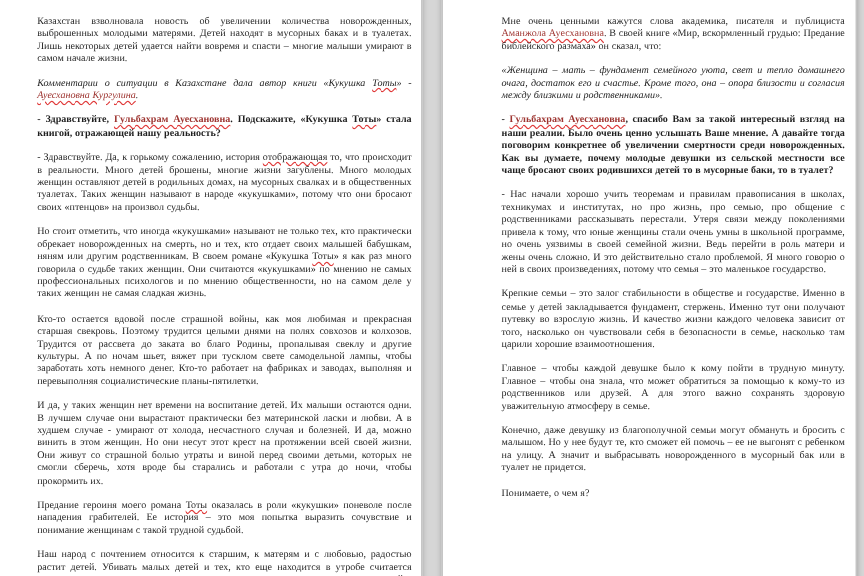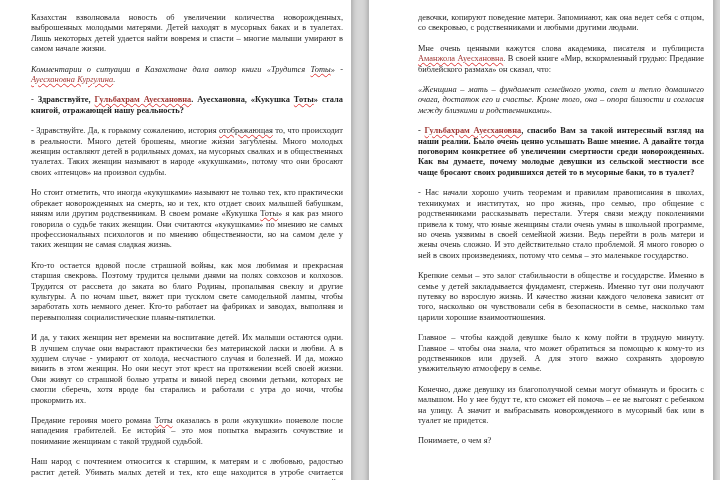--- a/index.html
+++ b/index.html
@@ -50,31 +50,30 @@
     text-decoration-thickness: 1px;
     text-underline-offset: 1px;
   }
 </style>
 </head>
 <body>
 
 <div class="viewport">
   <div class="page page-left">
       <p class="par normal"><span>Казахстан взволновала новость об увеличении количества новорожденных, выброшенных молодыми матерями. Детей находят в мусорных баках и в туалетах. Лишь некоторых детей удается найти вовремя и спасти – многие малыши умирают в самом начале жизни.</span></p>
-      <p class="par italic"><span>Комментарии о ситуации в Казахстане дала автор книги «Трудится </span><span class="flag">Тоты</span><span>» - </span><span class="name">Ауесхановна Кургулина</span><span>.</span></p>
-      <p class="par bold"><span>- Здравствуйте, </span><span class="name">Гульбахрам Ауесхановна</span><span>. Ауесхановна, «Кукушка </span><span class="flag">Тоты</span><span>» стала книгой, отражающей нашу реальность?</span></p>
+      <p class="par italic"><span>Комментарии о ситуации в Казахстане дала автор книги «Кукушка </span><span class="flag">Тоты</span><span>» - </span><span class="name">Ауесхановна Кургулина</span><span>.</span></p>
+      <p class="par bold"><span>- Здравствуйте, </span><span class="name">Гульбахрам Ауесхановна</span><span>. Подскажите, «Кукушка </span><span class="flag">Тоты</span><span>» стала книгой, отражающей нашу реальность?</span></p>
       <p class="par normal"><span>- Здравствуйте. Да, к горькому сожалению, история </span><span class="flag">отображающая</span><span> то, что происходит в реальности. Много детей брошены, многие жизни загублены. Много молодых женщин оставляют детей в родильных домах, на мусорных свалках и в общественных туалетах. Таких женщин называют в народе «кукушками», потому что они бросают своих «птенцов» на произвол судьбы.</span></p>
       <p class="par normal"><span>Но стоит отметить, что иногда «кукушками» называют не только тех, кто практически обрекает новорожденных на смерть, но и тех, кто отдает своих малышей бабушкам, няням или другим родственникам. В своем романе «Кукушка </span><span class="flag">Тоты</span><span>» я как раз много говорила о судьбе таких женщин. Они считаются «кукушками» по мнению не самых профессиональных психологов и по мнению общественности, но на самом деле у таких женщин не самая сладкая жизнь.</span></p>
       <p class="par normal"><span>Кто-то остается вдовой после страшной войны, как моя любимая и прекрасная старшая свекровь. Поэтому трудится целыми днями на полях совхозов и колхозов. Трудится от рассвета до заката во благо Родины, пропалывая свеклу и другие культуры. А по ночам шьет, вяжет при тусклом свете самодельной лампы, чтобы заработать хоть немного денег. Кто-то работает на фабриках и заводах, выполняя и перевыполняя социалистические планы-пятилетки.</span></p>
       <p class="par normal"><span>И да, у таких женщин нет времени на воспитание детей. Их малыши остаются одни. В лучшем случае они вырастают практически без материнской ласки и любви. А в худшем случае - умирают от холода, несчастного случая и болезней. И да, можно винить в этом женщин. Но они несут этот крест на протяжении всей своей жизни. Они живут со страшной болью утраты и виной перед своими детьми, которых не смогли сберечь, хотя вроде бы старались и работали с утра до ночи, чтобы прокормить их.</span></p>
       <p class="par normal"><span>Предание героиня моего романа </span><span class="flag">Тоты</span><span> оказалась в роли «кукушки» поневоле после нападения грабителей. Ее история – это моя попытка выразить сочувствие и понимание женщинам с такой трудной судьбой.</span></p>
       <p class="par normal"><span>Наш народ с почтением относится к старшим, к матерям и с любовью, радостью растит детей. Убивать малых детей и тех, кто еще находится в утробе считается страшным смертным грехом и преступлением не только у нашего народа, который в своих корнях является мусульманским. Убийство порицается всеми верующими народами. И мне кажется, что разрушение мечетей и церквей, отдаление от религиозных правил и народных традиций привело к потере нравственности и преемственности поколений.</span></p>
     </div>
   <div class="page page-right">
-      <p class="par normal"><span>девочки, копируют поведение матери. Запоминают, как она ведет себя с отцом, со свекровью, с родственниками и любыми другими людьми.</span></p>
       <p class="par normal"><span>Мне очень ценными кажутся слова академика, писателя и публициста </span><span class="name">Аманжола Ауесхановна</span><span>. В своей книге «Мир, вскормленный грудью: Предание библейского размаха» он сказал, что:</span></p>
       <p class="par italic"><span>«Женщина – мать – фундамент семейного уюта, свет и тепло домашнего очага, достаток его и счастье. Кроме того, она – опора близости и согласия между близкими и родственниками».</span></p>
       <p class="par bold"><span>- </span><span class="name">Гульбахрам Ауесхановна</span><span>, спасибо Вам за такой интересный взгляд на наши реалии. Было очень ценно услышать Ваше мнение. А давайте тогда поговорим конкретнее об увеличении смертности среди новорожденных. Как вы думаете, почему молодые девушки из сельской местности все чаще бросают своих родившихся детей то в мусорные баки, то в туалет?</span></p>
       <p class="par normal"><span>- Нас начали хорошо учить теоремам и правилам правописания в школах, техникумах и институтах, но про жизнь, про семью, про общение с родственниками рассказывать перестали. Утеря связи между поколениями привела к тому, что юные женщины стали очень умны в школьной программе, но очень уязвимы в своей семейной жизни. Ведь перейти в роль матери и жены очень сложно. И это действительно стало проблемой. Я много говорю о ней в своих произведениях, потому что семья – это маленькое государство.</span></p>
       <p class="par normal"><span>Крепкие семьи – это залог стабильности в обществе и государстве. Именно в семье у детей закладывается фундамент, стержень. Именно тут они получают путевку во взрослую жизнь. И качество жизни каждого человека зависит от того, насколько он чувствовали себя в безопасности в семье, насколько там царили хорошие взаимоотношения.</span></p>
       <p class="par normal"><span>Главное – чтобы каждой девушке было к кому пойти в трудную минуту. Главное – чтобы она знала, что может обратиться за помощью к кому-то из родственников или друзей. А для этого важно сохранять здоровую уважительную атмосферу в семье.</span></p>
       <p class="par normal"><span>Конечно, даже девушку из благополучной семьи могут обмануть и бросить с малышом. Но у нее будут те, кто сможет ей помочь – ее не выгонят с ребенком на улицу. А значит и выбрасывать новорожденного в мусорный бак или в туалет не придется.</span></p>
       <p class="par normal"><span>Понимаете, о чем я?</span></p>
     </div>
 </div>

